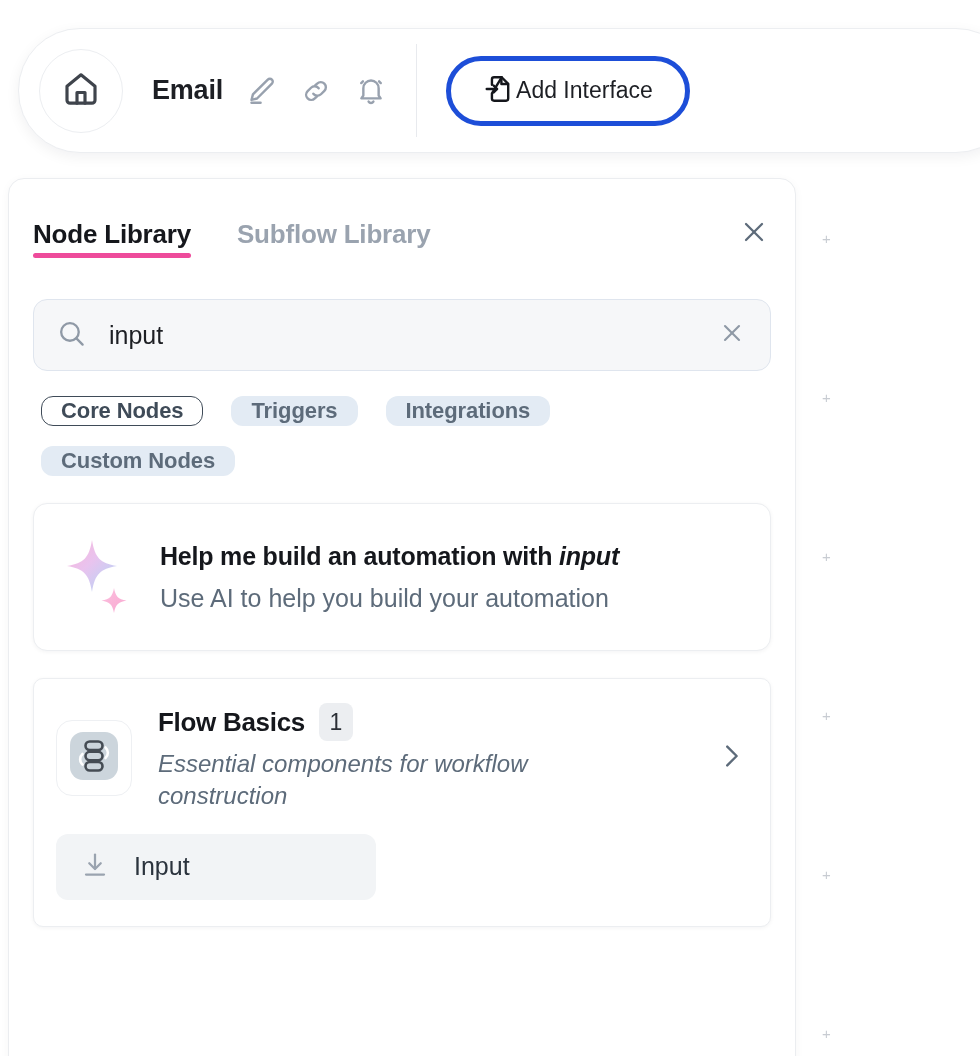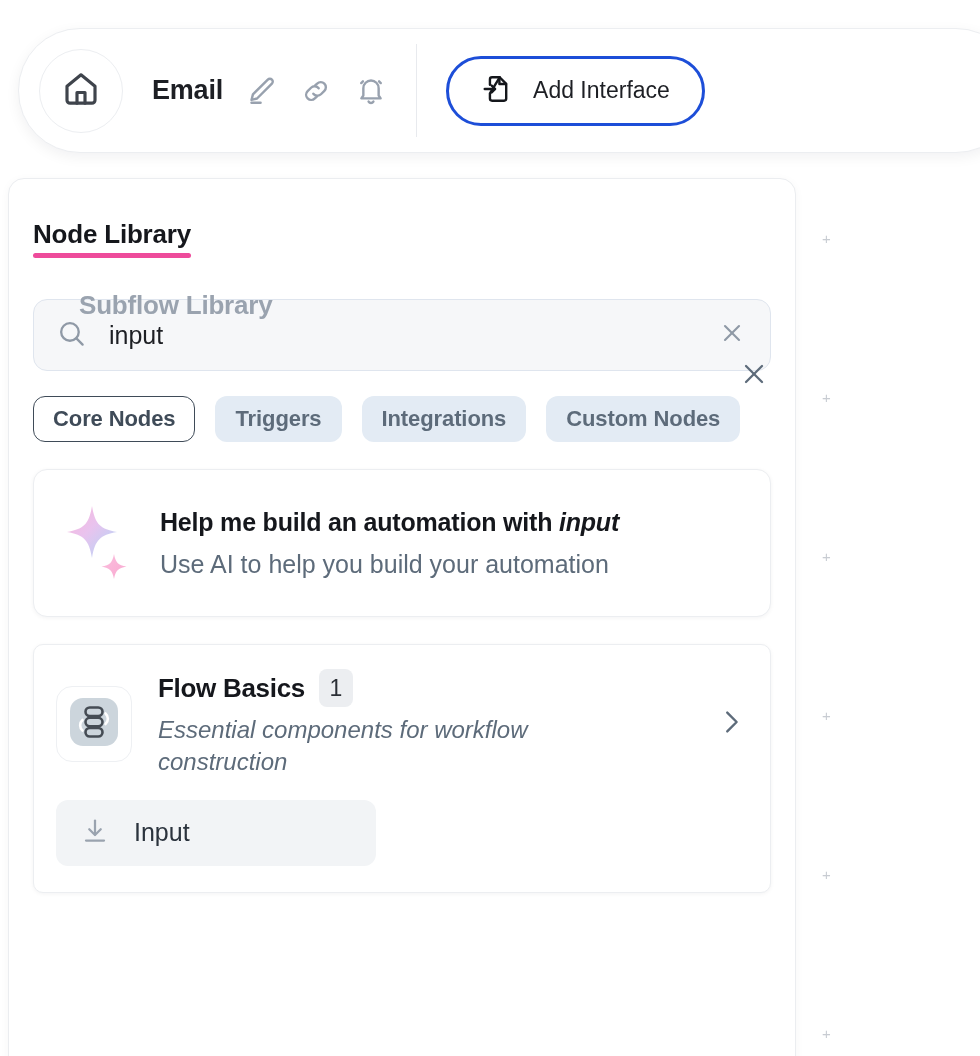--- a/index.html
+++ b/index.html
@@ -81,26 +81,26 @@
   .tb-divider {
     width: 1px;
     height: 93px;
     background: #e8eaee;
     margin-left: 28px;
     flex: none;
   }
 
   .pill-btn {
     height: 70px;
-    border: 3px solid #1d4ed8;
+    border: 5px solid #1d4ed8;
     border-radius: 35px;
     background: #fff;
     display: flex;
     align-items: center;
-    gap: 20px;
+    gap: 1px;
     padding: 0 32px;
     flex: none;
     white-space: nowrap;
   }
   .pill-btn .lbl {
     font-size: 23px;
     color: #1d1f24;
     font-weight: normal;
   }
   #add-interface-button { margin-left: 29px; }
@@ -121,21 +121,20 @@
     overflow: hidden;
   }
 
   
   #panel-tabs {
     position: relative;
     height: 95px;
     padding: 0 24px;
     display: flex;
     align-items: flex-start;
-    flex-direction: column;
   }
   .tab {
     position: relative;
     font-size: 26px;
     font-weight: bold;
     padding-top: 40px;
     letter-spacing: -0.2px;
     white-space: nowrap;
   }
   .tab.active { color: #15171c; }
@@ -192,29 +191,30 @@
   }
 
   
   #filter-chips {
     margin: 25px 24px 0 24px;
     display: flex;
     flex-wrap: wrap;
     gap: 20px 20px;
   }
   .chip {
-    height: 46px;
+    height: 30px;
     border-radius: 12px;
     display: flex;
     align-items: center;
     padding: 0 19px;
     font-size: 22px;
     font-weight: bold;
     white-space: nowrap;
     letter-spacing: -0.1px;
+    margin-left: 8px;
   }
   .chip.selected {
     background: #ffffff;
     border: 1.5px solid #3f4b58;
     color: #3f4b58;
   }
   .chip.unselected {
     background: #e3ebf4;
     border: 1.5px solid transparent;
     color: #5d6b7a;

